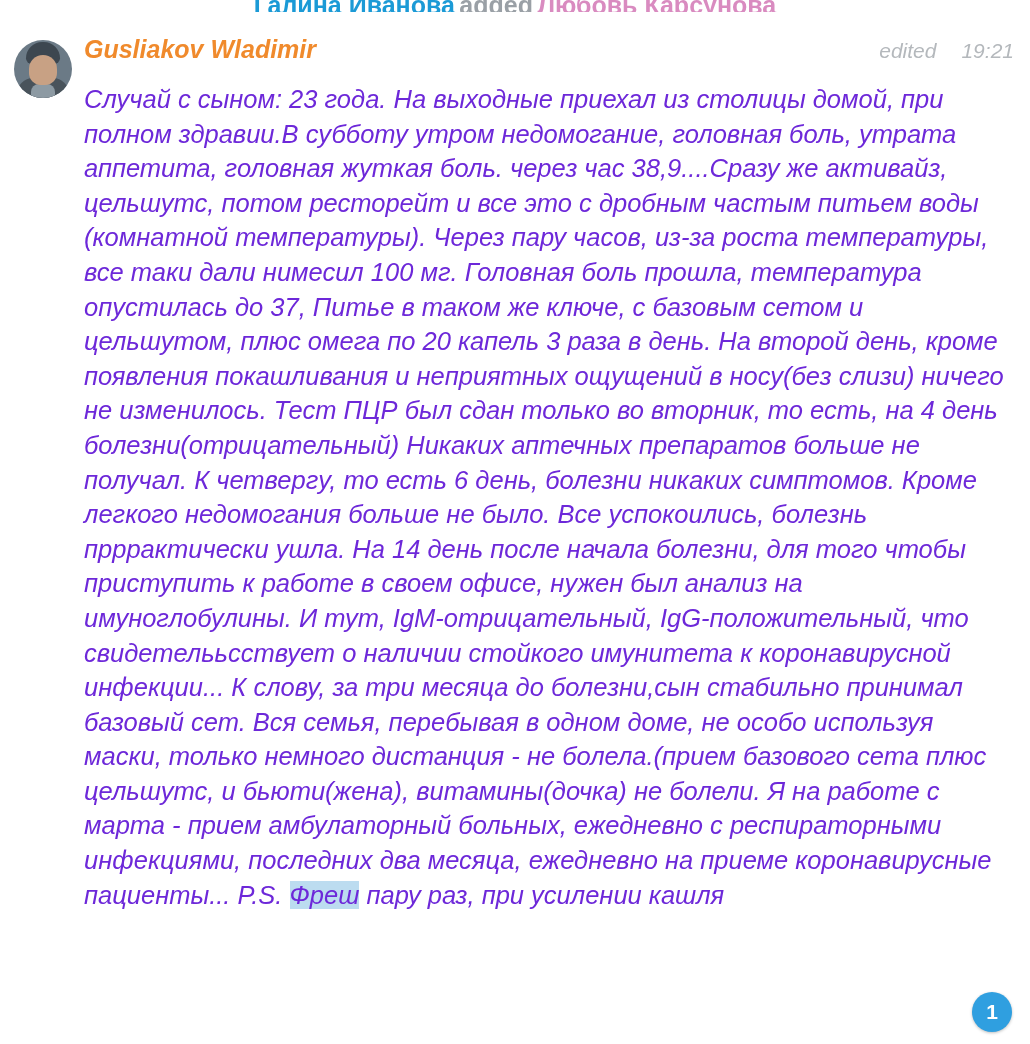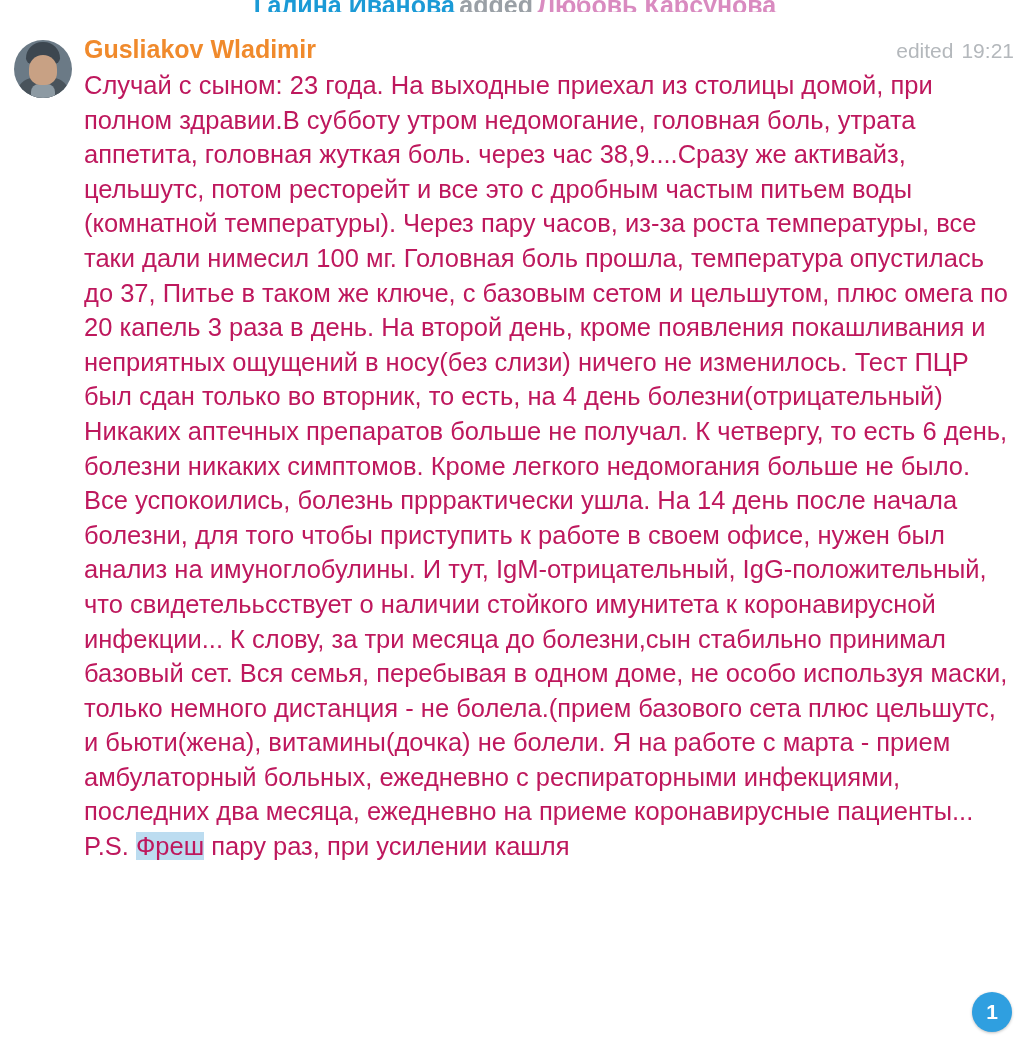--- a/index.html
+++ b/index.html
@@ -36,20 +36,21 @@
   .cut-added { color: #9aa0a6; font-weight: normal; }
   .cut-name-b { color: #d98bc0; }
 
   .message {
     position: absolute;
     top: 22px;
     left: 0;
     width: 1030px;
     display: flex;
     padding-top: 12px;
+    font-style: italic;
   }
 
   .avatar-wrap {
     width: 84px;
     flex: 0 0 84px;
     padding-left: 14px;
     box-sizing: border-box;
     padding-top: 6px;
   }
   .avatar {
@@ -105,27 +106,27 @@
     font-weight: bold;
     color: #f08a2c;
     line-height: 30px;
   }
   .meta {
     font-size: 21px;
     color: #b4b8bc;
     white-space: nowrap;
     padding-left: 12px;
   }
-  .meta .edited { margin-right: 8px; }
+  .meta .edited { margin-right: 25px; }
 
   .msg-text {
     font-size: 25.5px;
     line-height: 34.6px;
-    color: #be185d;
-    margin-top: 4px;
+    color: #6d28d9;
+    margin-top: 18px;
     word-wrap: break-word;
   }
   .msg-text .hl {
     background: #bcdcf0;
   }
 
   .badge {
     position: absolute;
     right: 18px;
     bottom: 12px;

